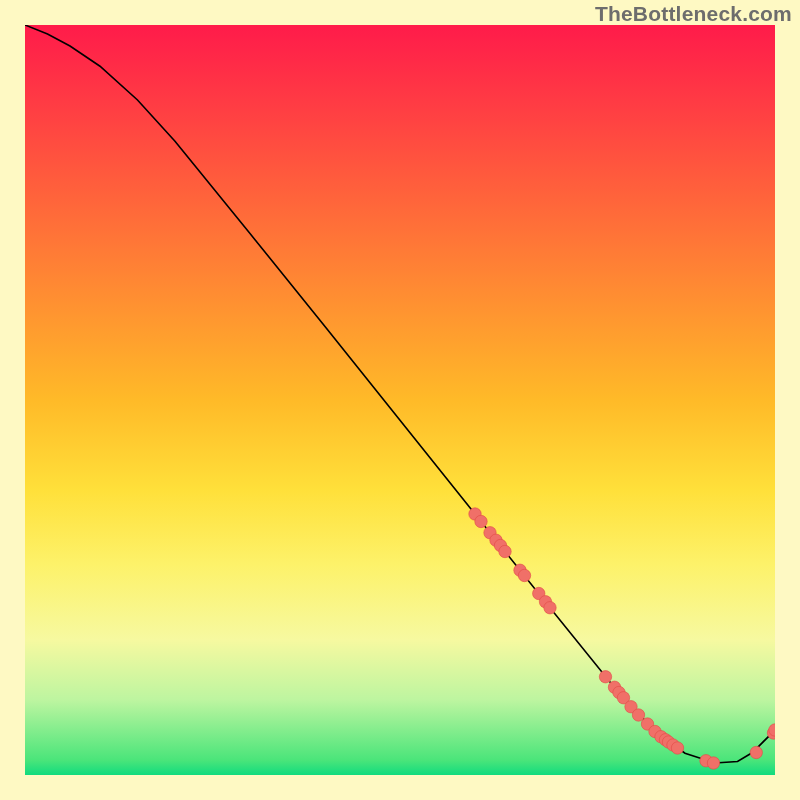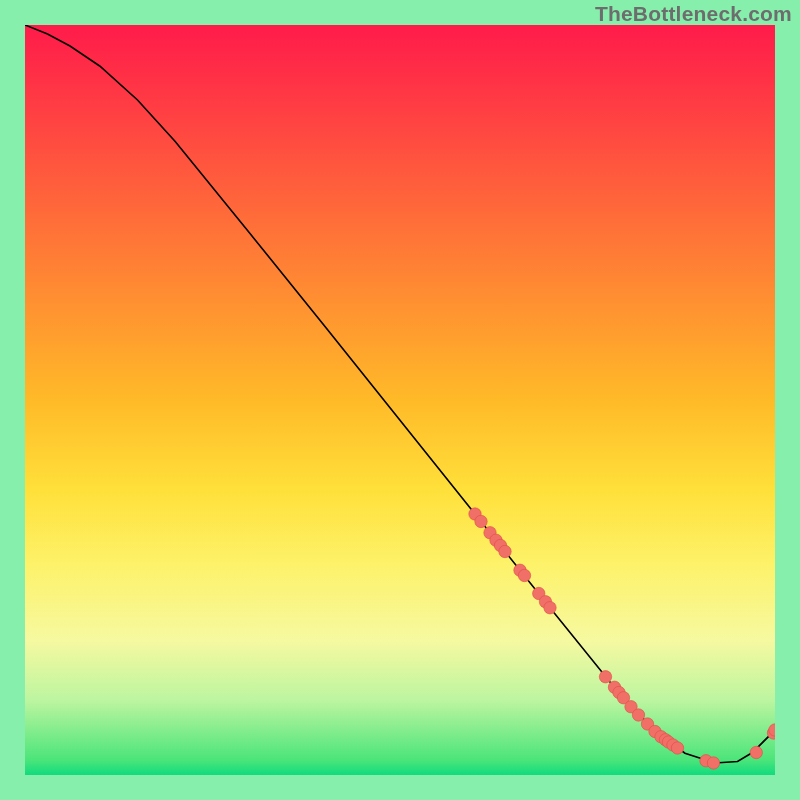--- a/index.html
+++ b/index.html
@@ -8,21 +8,21 @@
     width: 800px;
     height: 800px;
     background: #000;
     overflow: hidden;
     font-family: Arial, Helvetica, sans-serif;
   }
   .frame {
     position: relative;
     width: 800px;
     height: 800px;
-    background: #86efac;
+    background: #fef9c3;
   }
   .plot {
     position: absolute;
     left: 25px;
     top: 25px;
     width: 750px;
     height: 750px;
     
     background: linear-gradient(to bottom,
       #ff1b4a 0%,

